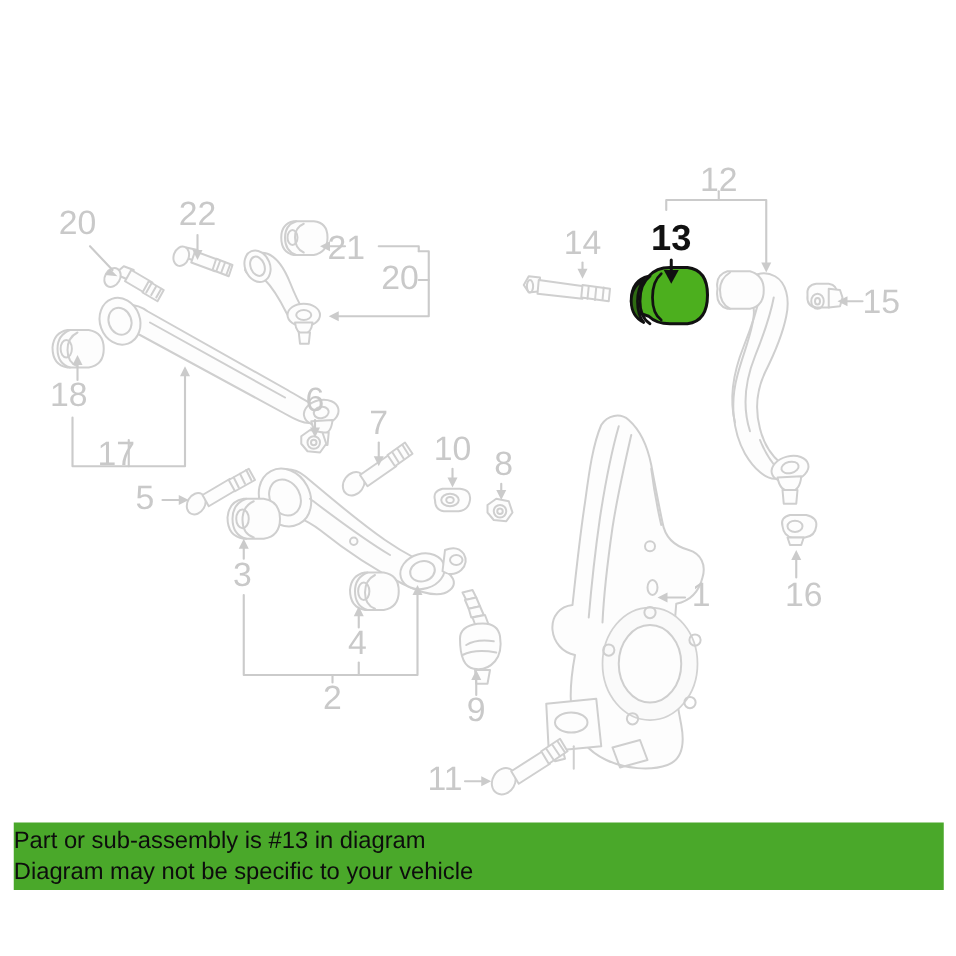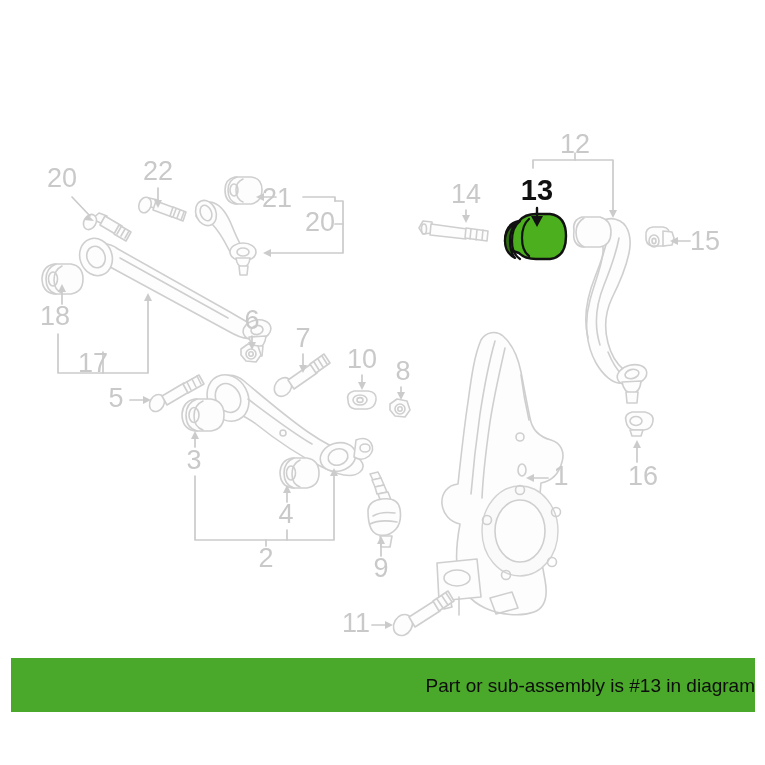--- a/index.html
+++ b/index.html
@@ -28,21 +28,21 @@
   }
   .banner {
     position: absolute;
     left: 11px;
     top: 658px;
     width: 744px;
     height: 54px;
     background: #4aa82a;
     display: flex;
     flex-direction: column;
-    align-items: flex-end;
+    align-items: flex-start;
     justify-content: center;
     box-sizing: border-box;
   }
   .banner-line {
     color: #0d0d0d;
     font-family: "Liberation Sans", sans-serif;
     font-size: 19px;
     line-height: 25px;
     white-space: nowrap;
     letter-spacing: 0px;
@@ -481,15 +481,16 @@
       <text class="lbl" x="466" y="196">14</text>
       <text class="lbl" x="705" y="243">15</text>
       <text class="lbl" x="575" y="146">12</text>
       <text class="lbl-hl" x="537" y="192">13</text>
     </g>
 
   </svg>
 
   <div class="banner">
     <div class="banner-line">Part or sub-assembly is #13 in diagram</div>
+    <div class="banner-line">Diagram may not be specific to your vehicle</div>
   </div>
 
 </div>
 
 </body></html>

